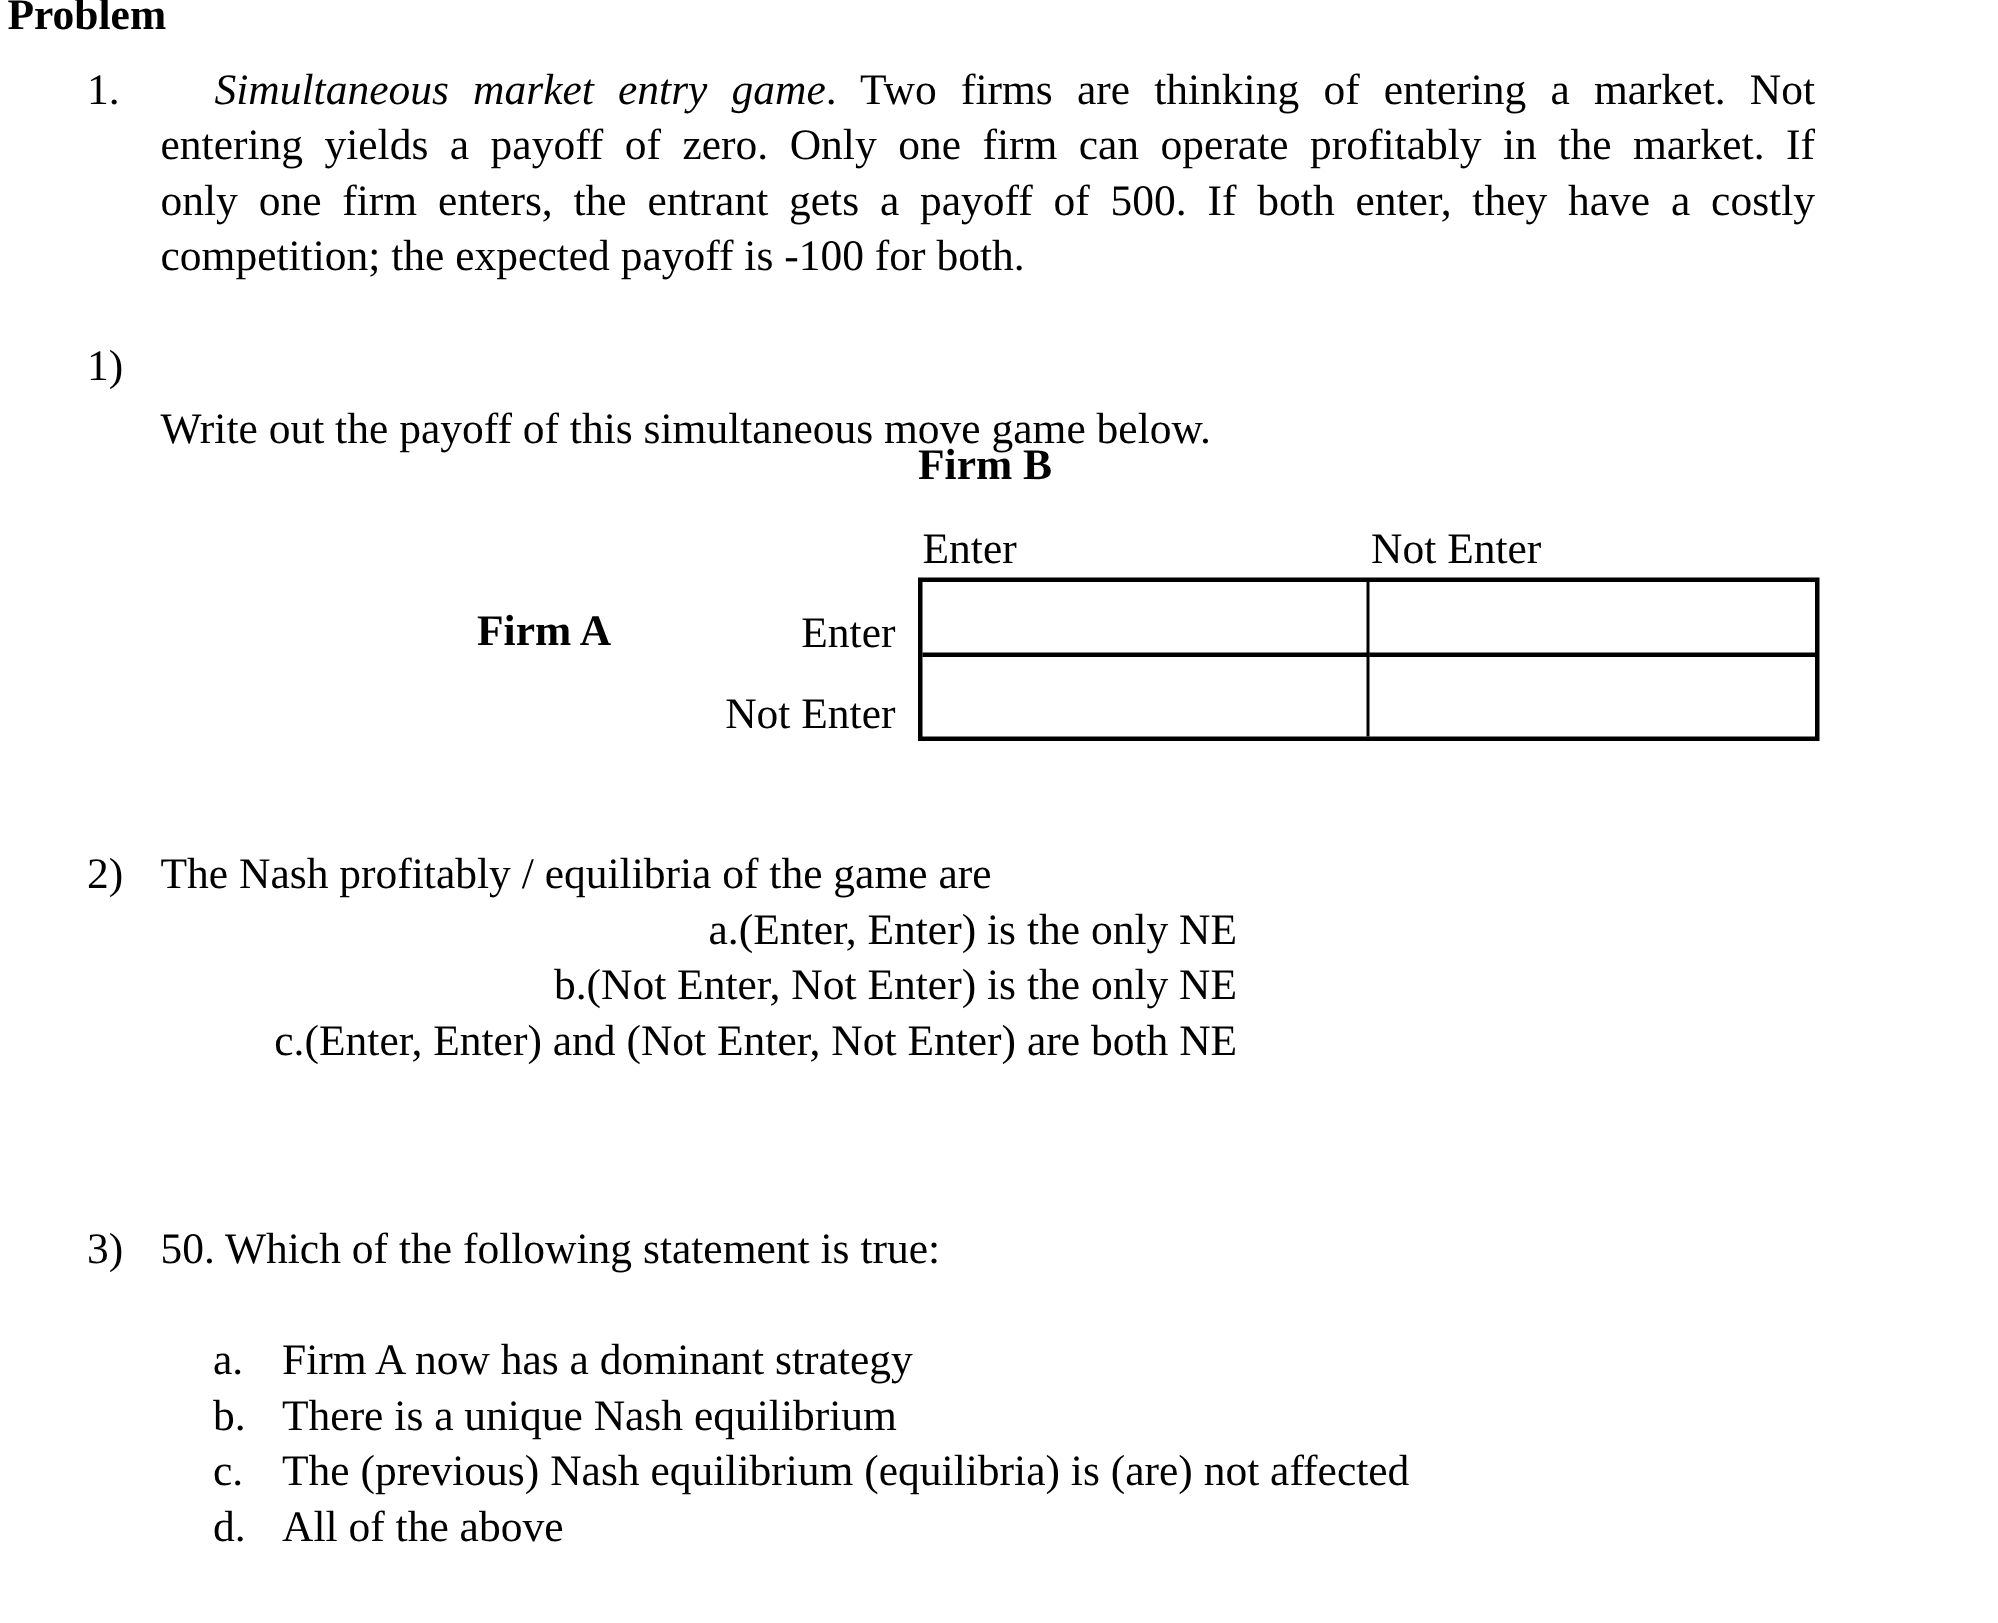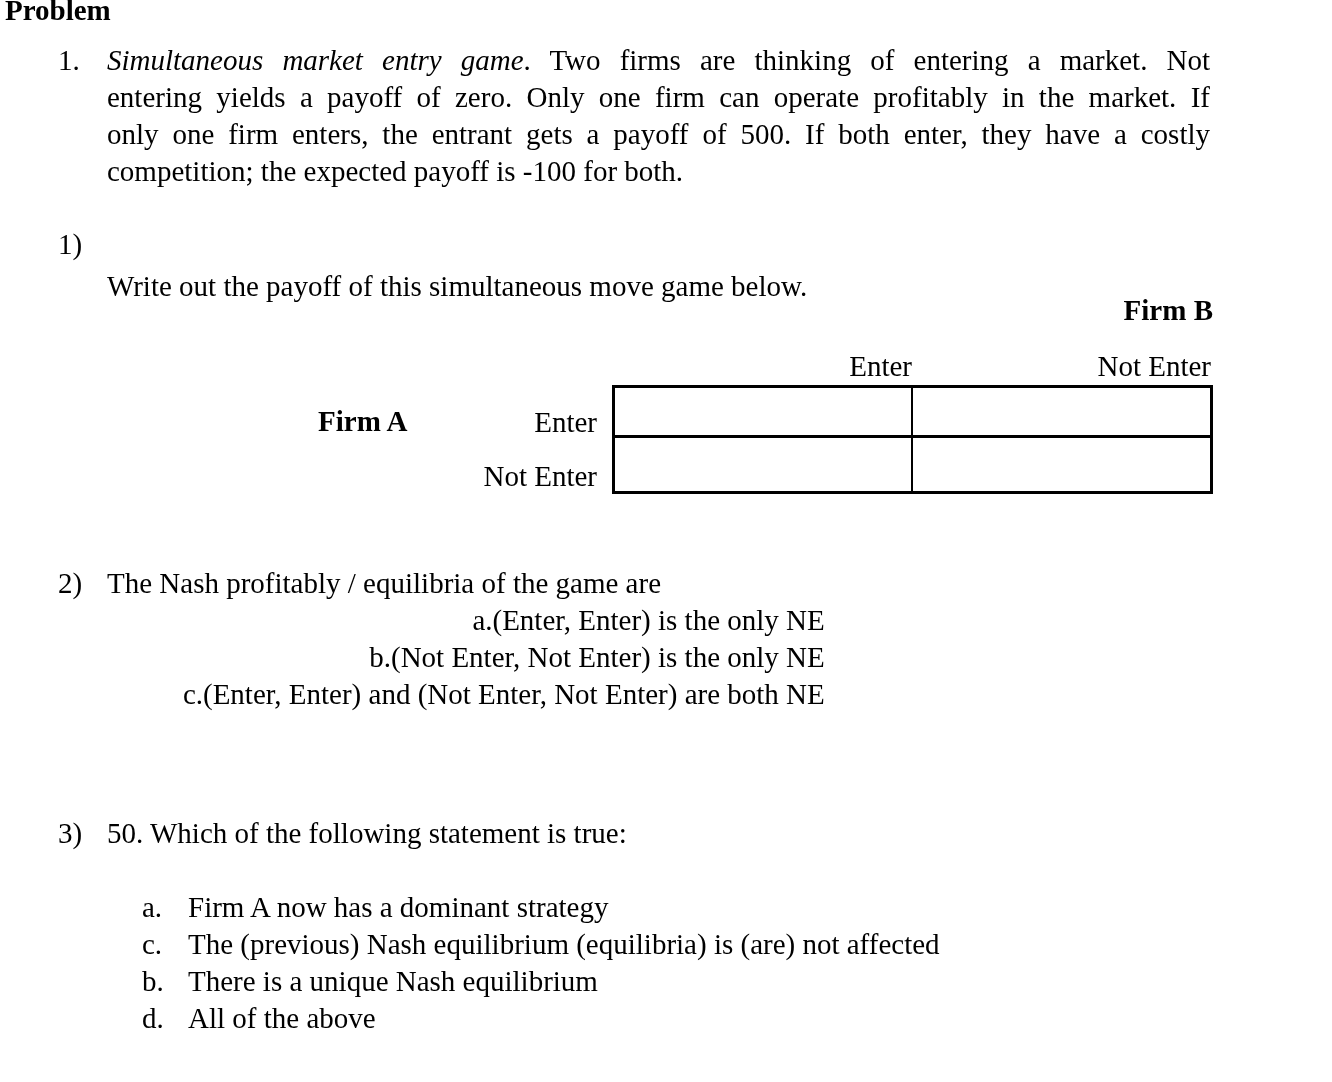--- a/index.html
+++ b/index.html
@@ -12,23 +12,23 @@
     height: 1082px;
     position: relative;
     overflow: hidden;
     font-family: "Liberation Serif", "DejaVu Serif", serif;
     font-size: 29px;
     line-height: 37px;
     color: #000000;
   }
   .abs { position: absolute; }
   .b   { font-weight: bold; }
-  .i   { font-style: italic; }
+  .i   { font-style: italic; margin-left: 36px; }
   .jline { text-align: justify; text-align-last: justify; }
-  .center { text-align: right; }
+  .center { text-align: left; }
   .right  { text-align: right; }
 
   
   .num-col  { left: 58px; }
   .text-col { left: 107px; }
 
   
   .opt-row { white-space: nowrap; }
   .opt-letter { display: inline-block; width: 46px; }
 
@@ -93,16 +93,16 @@
   <div class="opt-row"><span class="opt-letter">c.</span><span>(Enter, Enter) and (Not Enter, Not Enter) are both NE</span></div>
 </div>
 
 <div class="abs num-col" style="top:815px;">3)</div>
 <div class="abs text-col" style="top:815px; width:1110px;">
   <div>50. Which of the following statement is true:</div>
 </div>
 
 <div class="abs" style="left:142px; top:889px;">
   <div class="opt-row"><span class="opt-letter">a.</span><span>Firm A now has a dominant strategy</span></div>
+  <div class="opt-row"><span class="opt-letter">b.</span><span>There is a unique Nash equilibrium</span></div>
   <div class="opt-row"><span class="opt-letter">c.</span><span>The (previous) Nash equilibrium (equilibria) is (are) not affected</span></div>
-  <div class="opt-row"><span class="opt-letter">b.</span><span>There is a unique Nash equilibrium</span></div>
   <div class="opt-row"><span class="opt-letter">d.</span><span>All of the above</span></div>
 </div>
 
 </body></html>

